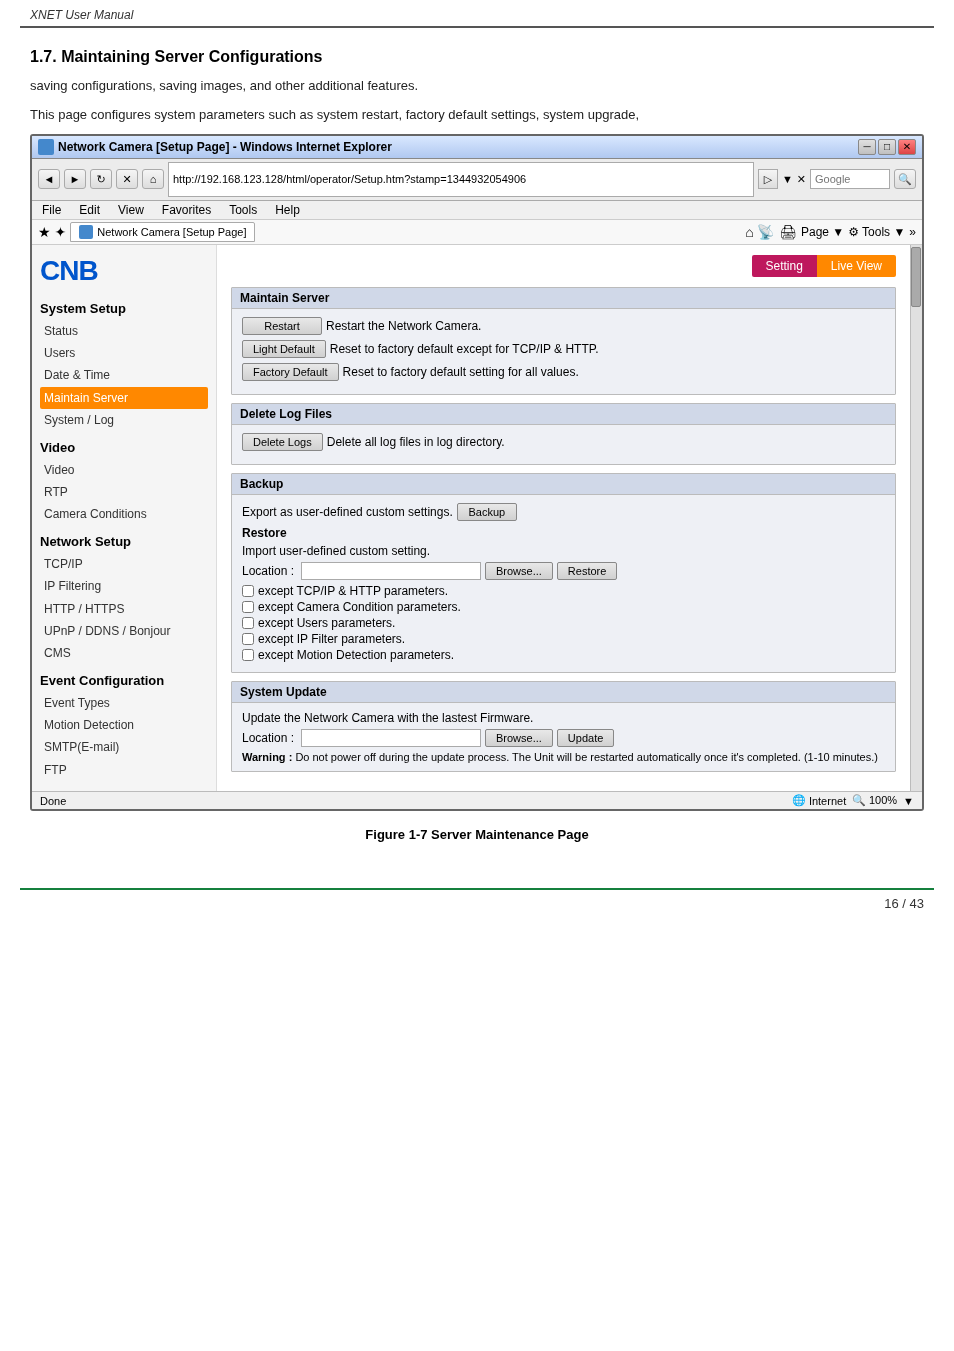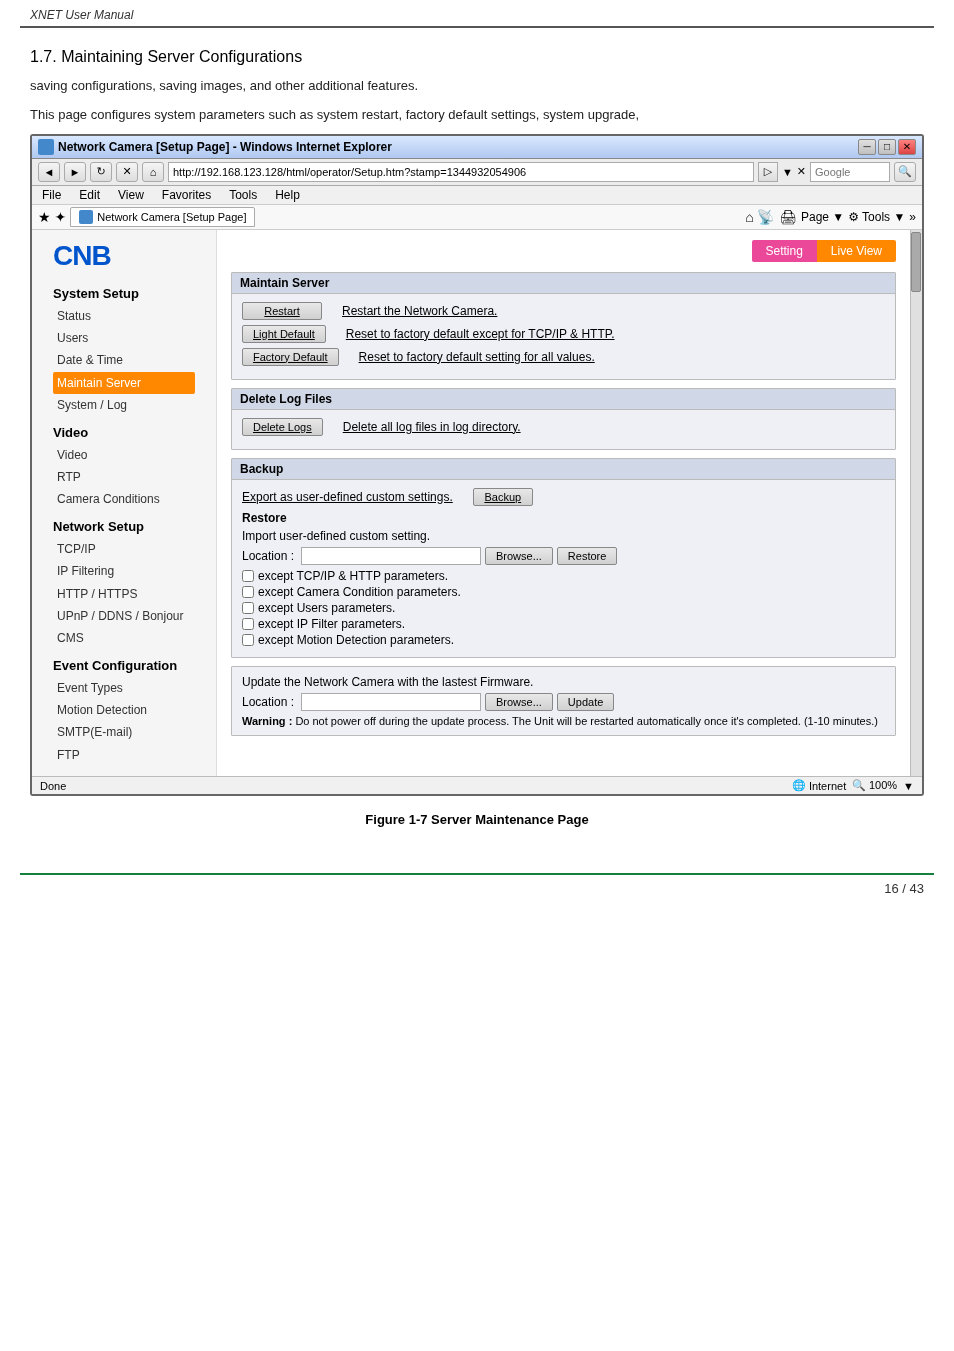--- a/index.html
+++ b/index.html
@@ -23,21 +23,21 @@
       border-bottom: 2px solid #555;
       margin: 0 20px 10px 20px;
     }
 
     .doc-body {
       padding: 10px 30px 20px 30px;
     }
 
     .section-title {
       font-size: 16px;
-      font-weight: normal;
+      font-weight: bold;
       margin-bottom: 10px;
       color: #000;
     }
 
     .section-desc {
       font-size: 13px;
       line-height: 1.6;
       margin-bottom: 8px;
       color: #222;
     }
@@ -110,21 +110,21 @@
       width: 22px; height: 20px;
       border: 1px solid #aaa;
       border-radius: 3px;
       background: linear-gradient(to bottom, #f5f5f5, #ddd);
       display: flex; align-items: center; justify-content: center;
       font-size: 11px;
       cursor: pointer;
     }
     .address-input {
       flex: 1;
-      height: 20px;
+      height: 35px;
       border: 1px solid #aaa;
       background: #fff;
       font-size: 11px;
       padding: 0 4px;
     }
     .search-input {
       width: 80px;
       height: 20px;
       border: 1px solid #aaa;
       background: #fff;
@@ -188,21 +188,21 @@
       background: #fff;
       min-height: 520px;
     }
 
     
     .sidebar {
       width: 185px;
       min-height: 520px;
       background: #f5f5f5;
       border-right: 1px solid #ddd;
-      padding: 10px 21px;
+      padding: 10px 8px;
       flex-shrink: 0;
     }
 
     
     .cnb-logo {
       font-size: 28px;
       font-weight: bold;
       color: #003399;
       margin-bottom: 14px;
       font-family: 'Arial Black', sans-serif;
@@ -237,21 +237,21 @@
     }
 
     
     .top-buttons {
       display: flex;
       justify-content: flex-end;
       margin-bottom: 10px;
       gap: 0;
     }
     .setting-btn {
-      background: #ec4899;
+      background: #be185d;
       color: #fff;
       border: none;
       padding: 4px 14px;
       font-size: 12px;
       cursor: pointer;
       border-radius: 2px 0 0 2px;
     }
     .liveview-btn {
       background: #ff8800;
       color: #fff;
@@ -277,23 +277,22 @@
     }
     .panel-body {
       background: #eef0f5;
       padding: 8px 10px;
     }
 
     .panel-row {
       display: flex;
       align-items: center;
       margin-bottom: 5px;
-      gap: 20px;
-      font-size: 12px;
-      text-decoration: underline;
+      gap: 4px;
+      font-size: 12px;
     }
     .panel-btn {
       background: linear-gradient(to bottom, #e8e8e8, #d0d0d0);
       border: 1px solid #888;
       padding: 2px 10px;
       font-size: 11px;
       cursor: pointer;
       border-radius: 2px;
       min-width: 80px;
       text-align: center;
@@ -616,20 +615,21 @@
                 <div class="checkbox-row">
                   <input type="checkbox" style="">
                   <span>except Motion Detection parameters.</span>
                 </div>
               </div>
 
             </div>
           </div>
 
           <div class="panel-section">
+            <div class="panel-header">System Update</div>
             <div class="panel-body">
               <div class="update-text">Update the Network Camera with the lastest Firmware.</div>
               <div class="restore-location">
                 <label>Location :</label>
                 <input class="location-input" type="text" style="">
                 <button class="panel-btn" style="min-width:60px;">Browse...</button>
                 <button class="panel-btn" style="min-width:55px;">Update</button>
               </div>
               <div class="warning-text">
                 <strong>Warning :</strong>

